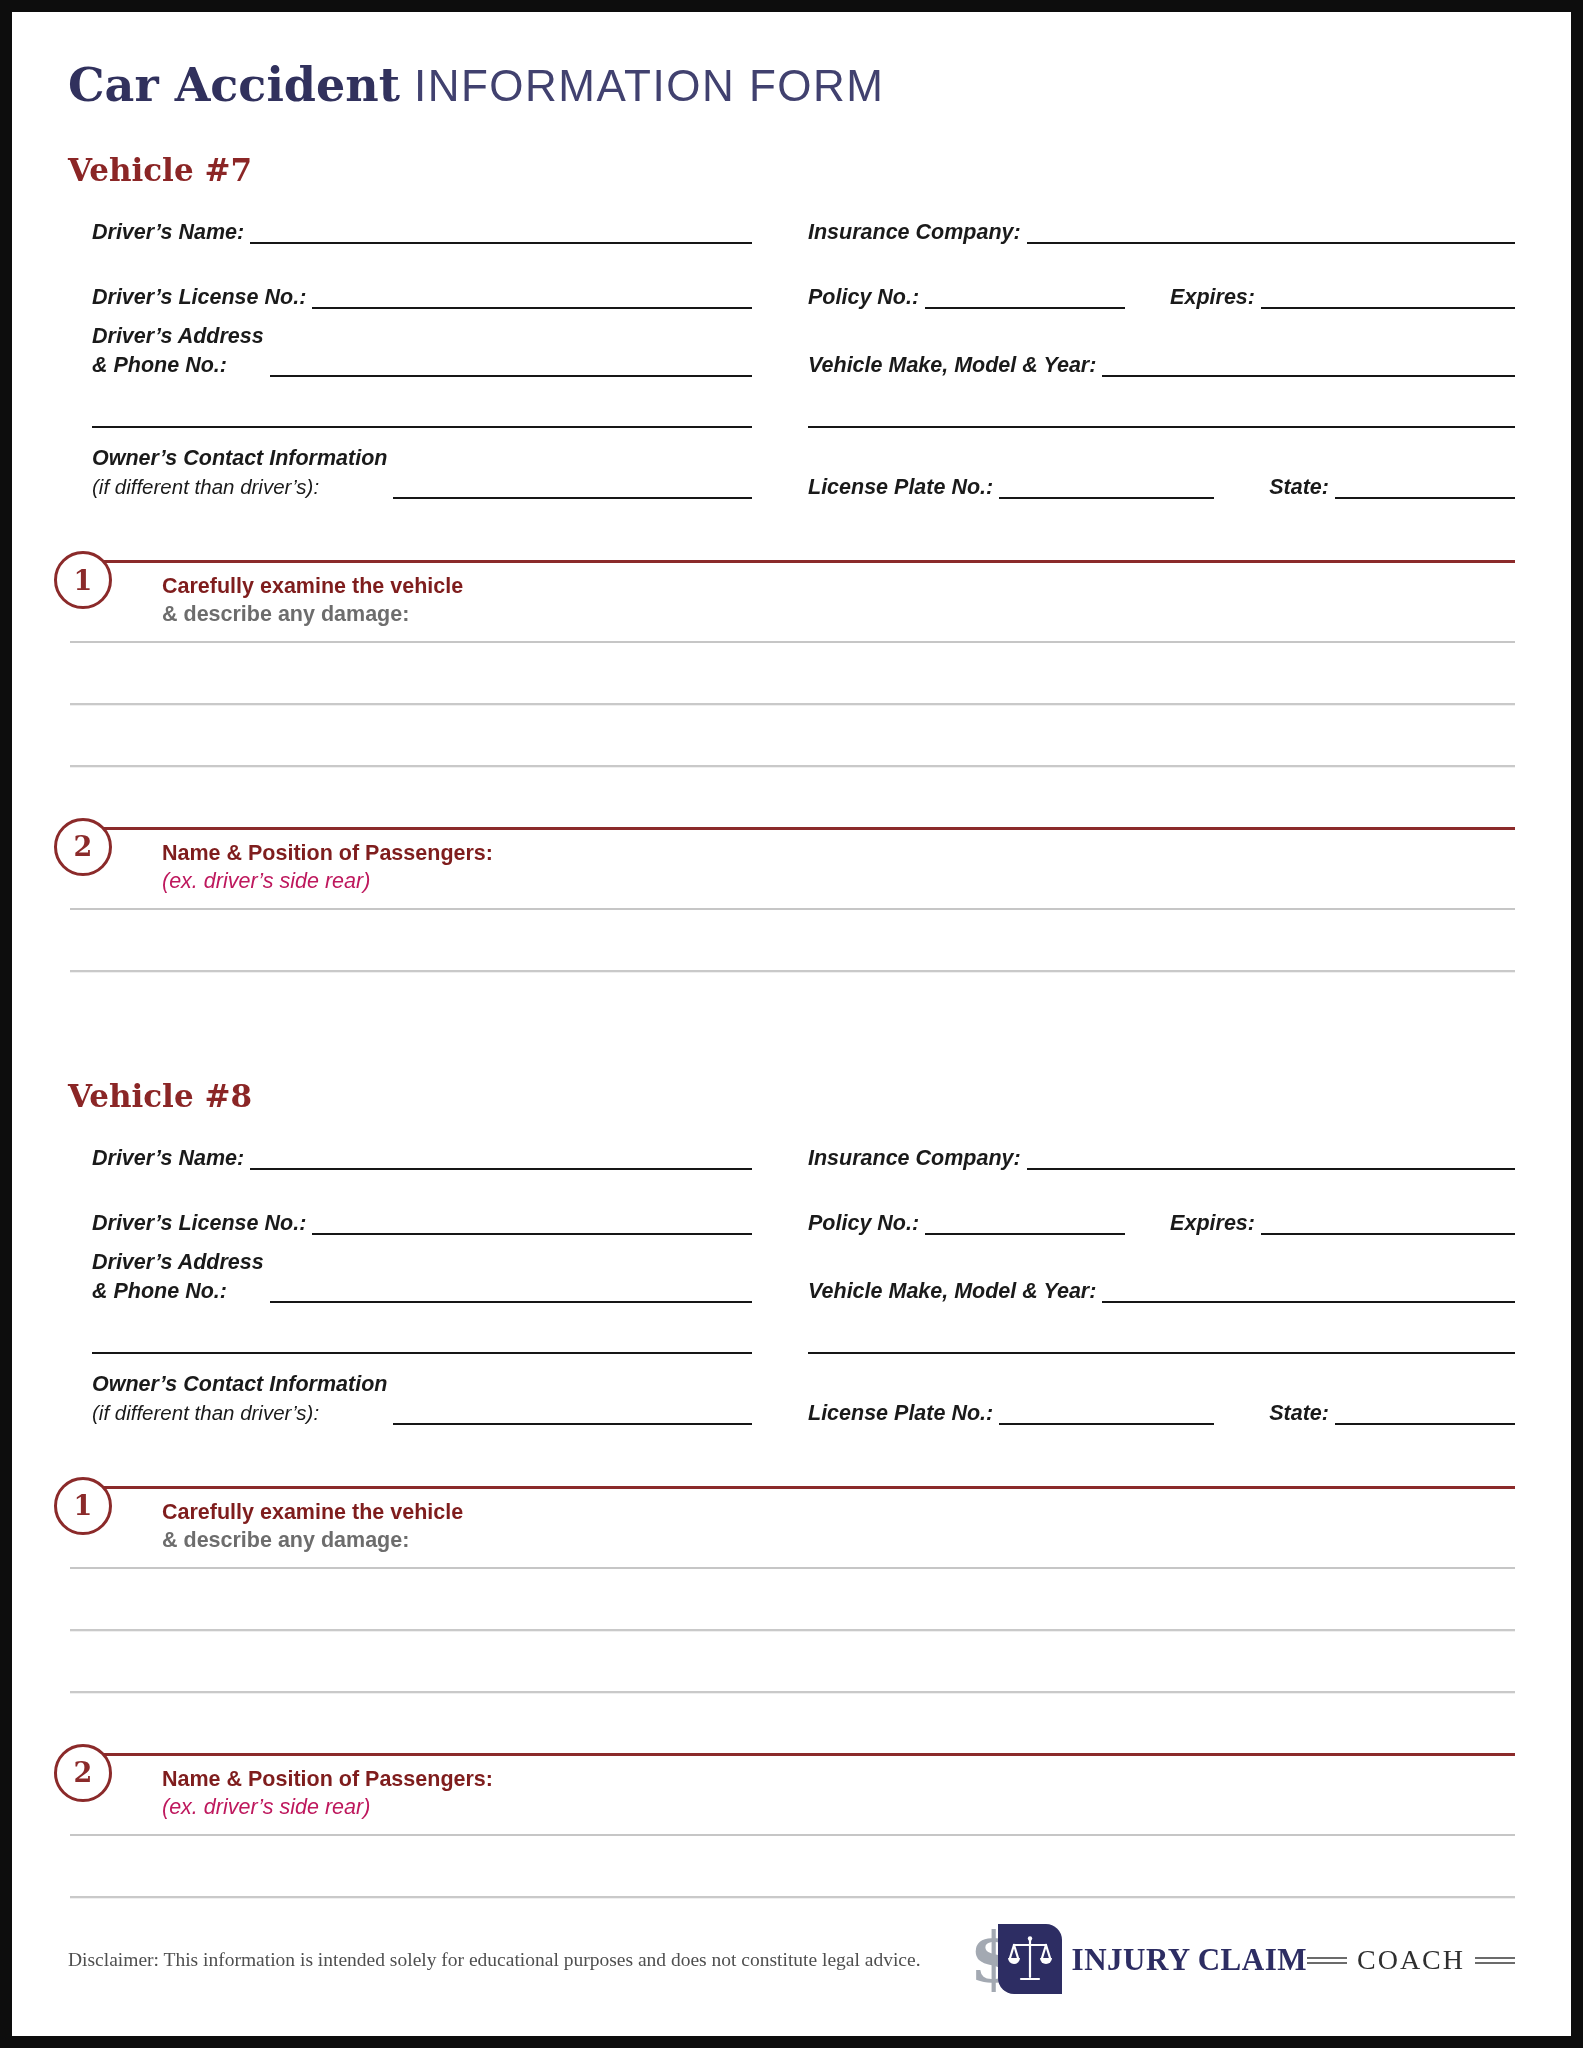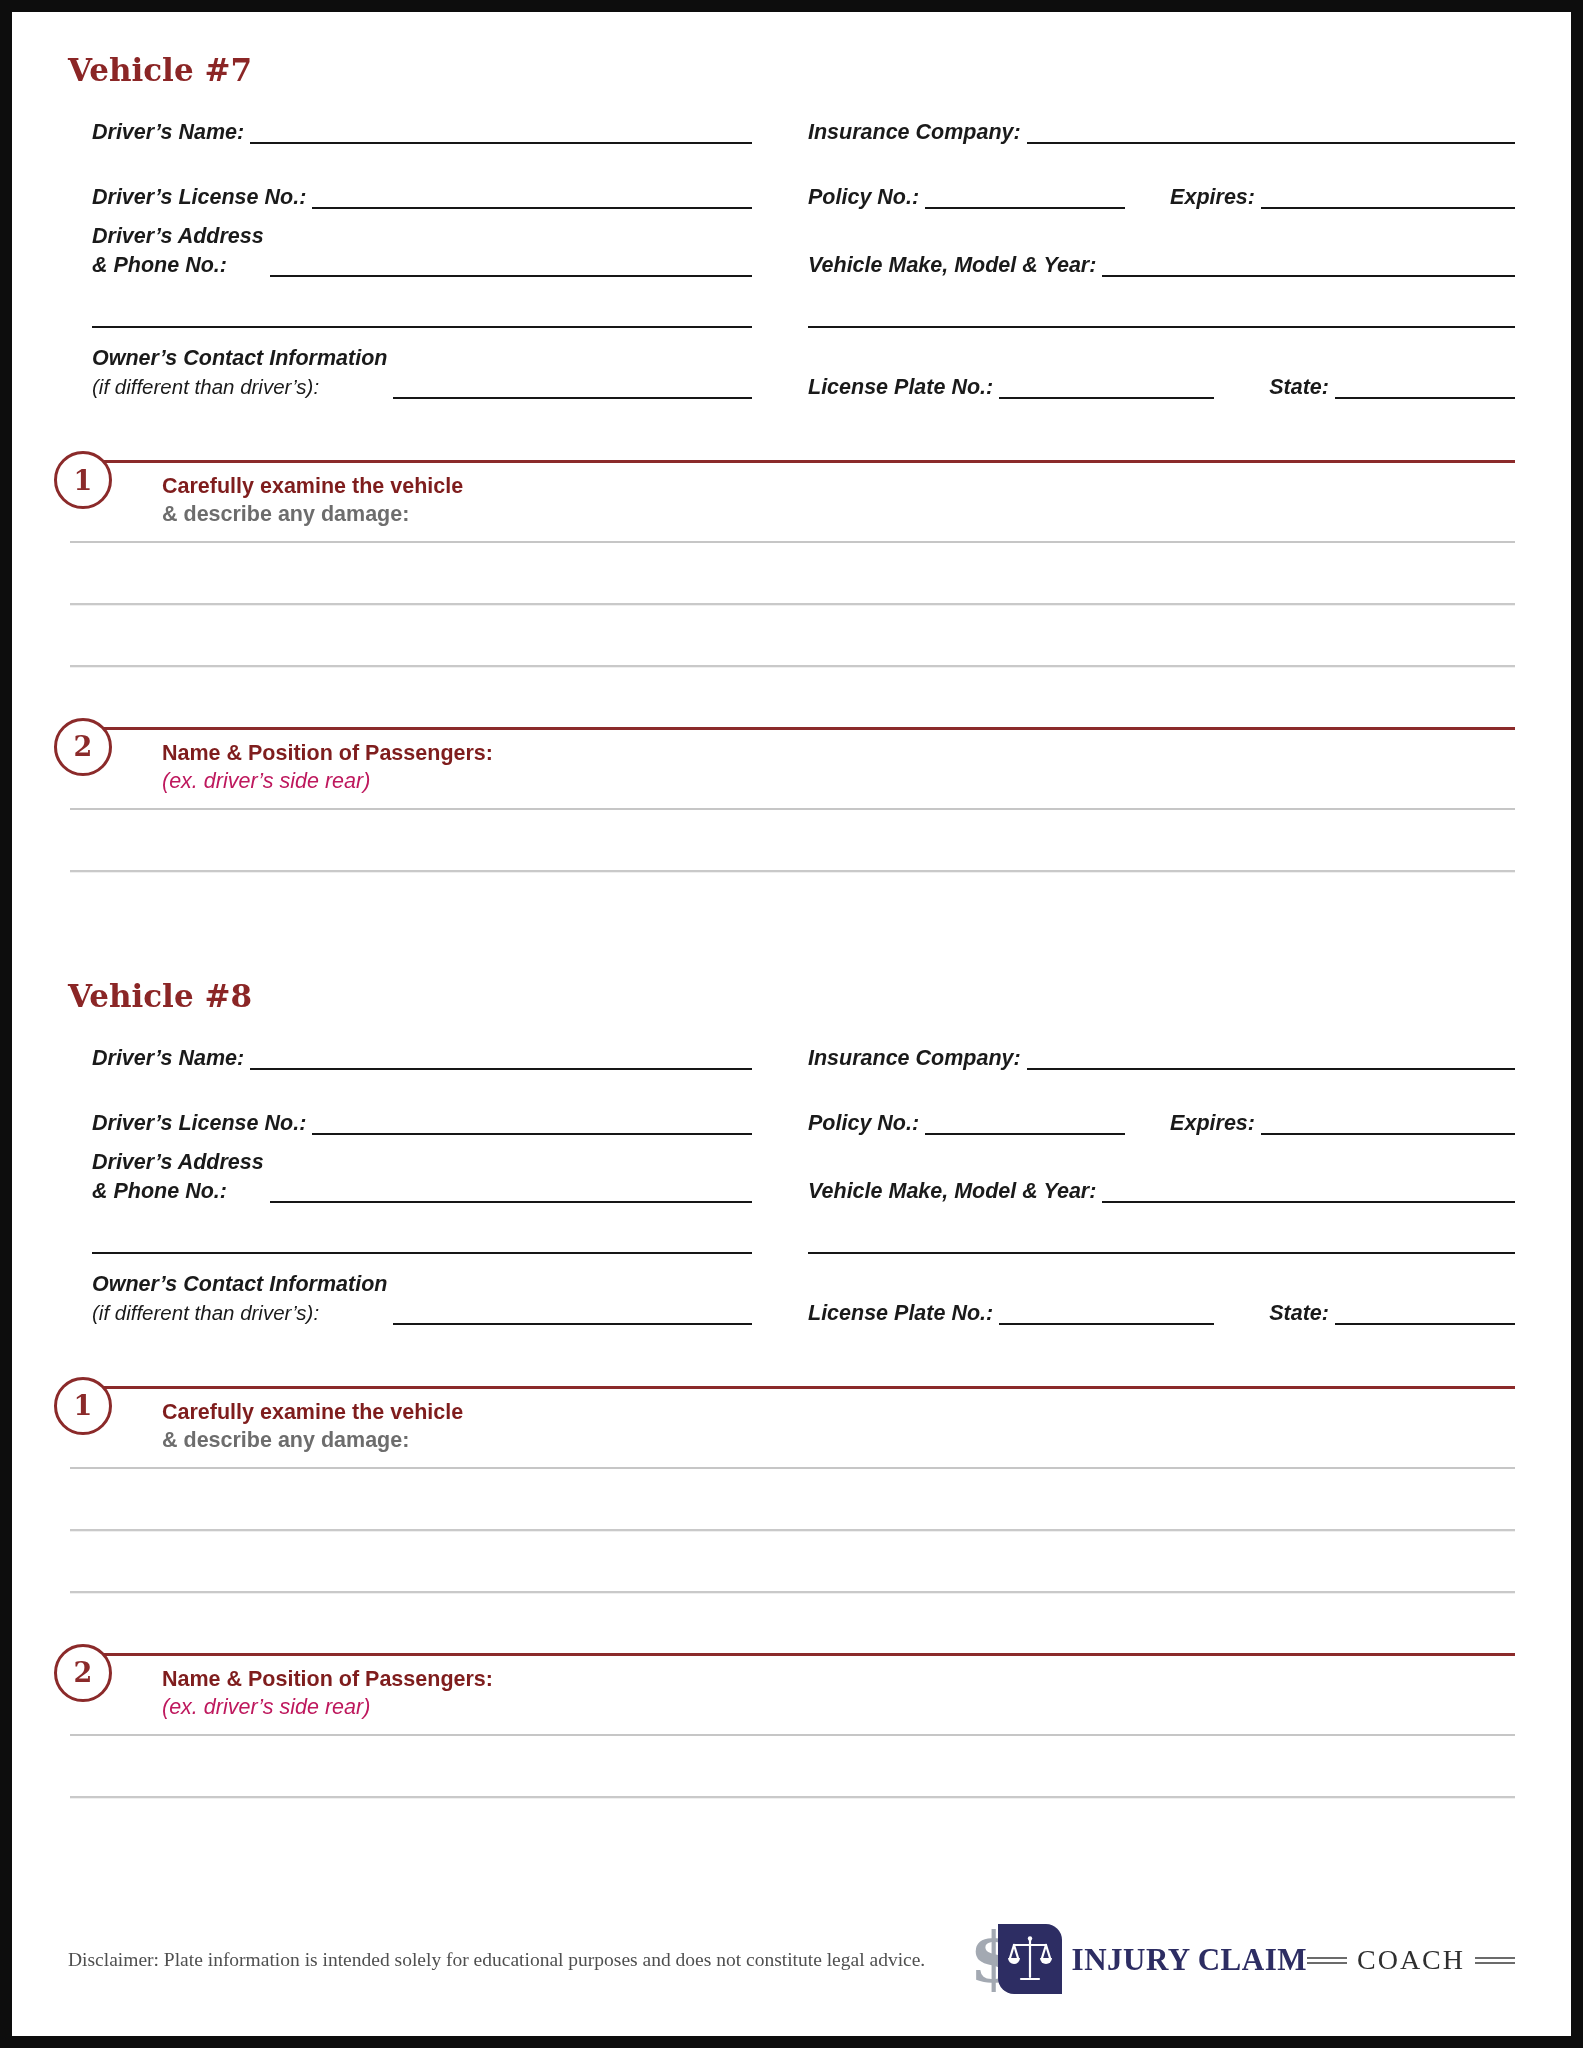--- a/index.html
+++ b/index.html
@@ -111,20 +111,23 @@
     font-family:"Liberation Serif",serif; font-size:28px;
     color:#2f2f2f; letter-spacing:2px; white-space:nowrap;
   }
   .dbl { width:40px; height:7px; border-top:2px solid #6b6b6b; border-bottom:2px solid #6b6b6b; }
 </style>
 </head>
 <body>
 
 <div class="page">
 
+  <div class="title">
+    <span class="t1">Car Accident</span><span class="t2">INFORMATION FORM</span>
+  </div>
 
   <section class="vehicle v1">
     <h2 class="vh">Vehicle #7</h2>
 
     <div class="fields">
       <div class="frow mb34">
         <div class="fcol l">
             <div class="field">
           <span class="flabel">Driver’s Name:</span>
           <span class="fline"></span>
@@ -313,21 +316,21 @@
       <div class="stepnum">2</div>
       <div class="band">
         <div class="b1">Name &amp; Position of Passengers:</div>
         <div class="b2 reg">(ex. driver’s side rear)</div>
       </div>
       <div class="wline"></div>
     </div>
   </section>
 
   <div class="footer">
-    <div class="disclaimer">Disclaimer: Plate information is intended solely for educational purposes and does not constitute legal advice.</div>
+    <div class="disclaimer">Disclaimer: This information is intended solely for educational purposes and does not constitute legal advice.</div>
     <div class="logo">
       <div class="logo-icon">
         <span class="dollar">$</span>
         <span class="scalebox">
           <svg width="44" height="50" viewBox="0 0 44 50" fill="none" stroke="#ffffff" stroke-width="2.2" stroke-linecap="round">
             <line x1="22" y1="5" x2="22" y2="43"></line>
             <line x1="13" y1="45" x2="31" y2="45"></line>
             <line x1="6" y1="11" x2="38" y2="11"></line>
             <circle cx="22" cy="4.5" r="2.2" fill="#ffffff" stroke="none"></circle>
             <line x1="6" y1="11" x2="2" y2="24"></line>

